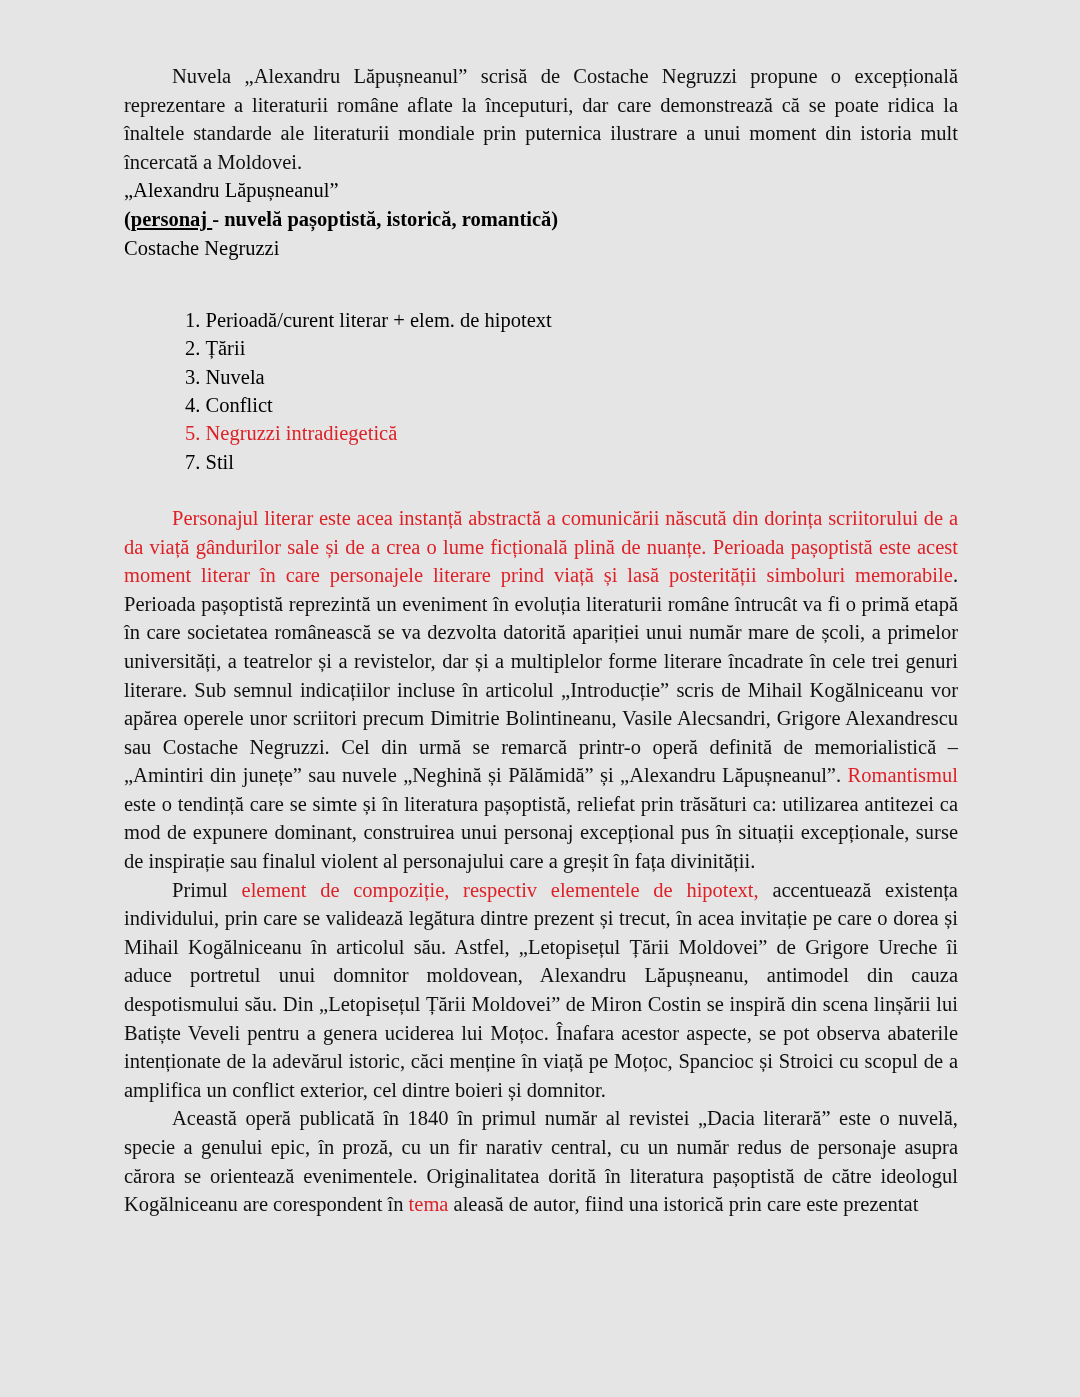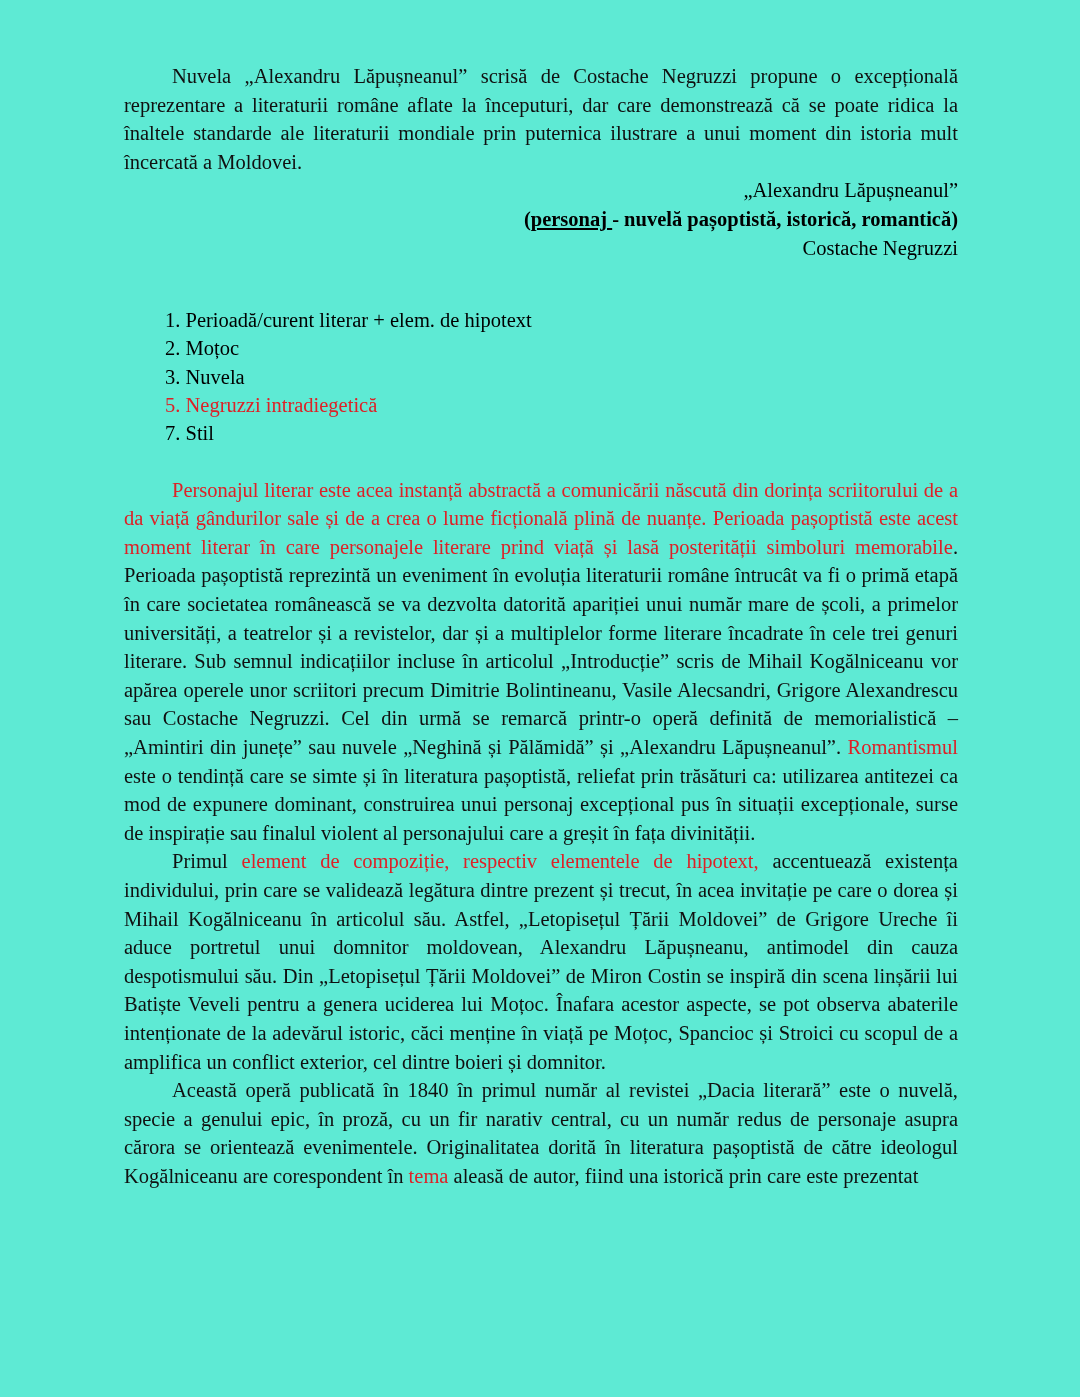--- a/index.html
+++ b/index.html
@@ -11,39 +11,39 @@
     width: 1080px;
     height: 1397px;
     font-family: "Liberation Serif", "DejaVu Serif", serif;
     color: #000000;
     overflow: hidden;
   }
   .page {
     position: relative;
     width: 1080px;
     height: 1397px;
-    background: #5eead4;
+    background: #e5e5e5;
     box-sizing: border-box;
     padding: 62px 122px 0 124px;
   }
   .body-text {
     font-size: 20.5px;
     line-height: 28.6px;
     text-align: justify;
     text-justify: inter-word;
     color: #101010;
   }
   .body-text p {
     margin: 0;
   }
   .indent {
     text-indent: 48px;
   }
   .centered {
-    text-align: right;
+    text-align: left;
     font-size: 20.5px;
     line-height: 28.6px;
   }
   .centered.bold {
     font-weight: bold;
   }
   .u {
     text-decoration: underline;
   }
   .red {
@@ -51,20 +51,21 @@
   }
   .list-block {
     margin-top: 44px;
     padding-left: 41px;
     font-size: 20.5px;
     line-height: 28.3px;
   }
   .list-block .li {
     display: block;
     white-space: nowrap;
+    margin-left: 20px;
   }
   .gap-after-list {
     height: 28px;
   }
   
   .body-text p { text-align-last: left; }
 </style>
 </head>
 <body>
 
@@ -73,22 +74,23 @@
   <div class="body-text">
     <p class="indent">Nuvela „Alexandru Lăpușneanul” scrisă de Costache Negruzzi propune o excepțională reprezentare a literaturii române aflate la începuturi, dar care demonstrează că se poate ridica la înaltele standarde ale literaturii mondiale prin puternica ilustrare a unui moment din istoria mult încercată a Moldovei.</p>
   </div>
 
   <div class="centered">„Alexandru Lăpușneanul”</div>
   <div class="centered bold"><span>(</span><span class="u">personaj </span><span>- nuvelă pașoptistă, istorică, romantică)</span></div>
   <div class="centered">Costache Negruzzi</div>
 
   <div class="list-block">
     <span class="li"><span>1.</span> <span>Perioadă/curent literar + elem. de hipotext</span></span>
-    <span class="li"><span>2.</span> <span>Moțoc</span></span>
+    <span class="li"><span>2.</span> <span>Țării</span></span>
     <span class="li"><span>3.</span> <span>Nuvela</span></span>
+    <span class="li"><span>4.</span> <span>Conflict</span></span>
     <span class="li red"><span>5.</span> <span>Negruzzi intradiegetică</span></span>
     <span class="li"><span>7.</span> <span>Stil</span></span>
   </div>
 
   <div class="gap-after-list"></div>
 
   <div class="body-text">
 
     <p class="indent"><span class="red">Personajul literar este acea instanță abstractă a comunicării născută din dorința  scriitorului de a da viață gândurilor sale și de a crea o lume ficțională plină de nuanțe. Perioada  pașoptistă este acest moment literar în care personajele literare prind viață și lasă posterității  simboluri memorabile</span><span>. Perioada pașoptistă reprezintă un eveniment în evoluția literaturii române  întrucât va fi o primă etapă în care societatea românească se va dezvolta datorită apariției unui  număr mare de școli, a primelor universități, a teatrelor și a revistelor, dar și a multiplelor forme  literare încadrate în cele trei genuri literare. Sub semnul indicațiilor incluse în articolul  „Introducție” scris de Mihail Kogălniceanu vor apărea operele unor scriitori precum Dimitrie  Bolintineanu, Vasile Alecsandri, Grigore Alexandrescu sau Costache Negruzzi. Cel din urmă se  remarcă printr-o operă definită de memorialistică – „Amintiri din junețe” sau nuvele „Neghină și Pălămidă” și „Alexandru Lăpușneanul”. </span><span class="red">Romantismul</span><span> este o tendință care se simte și în  literatura pașoptistă, reliefat prin trăsături ca: utilizarea antitezei ca mod de expunere dominant,  construirea unui personaj excepțional pus în situații excepționale, surse de inspirație sau finalul  violent al personajului care a greșit în fața divinității.</span></p>
 

